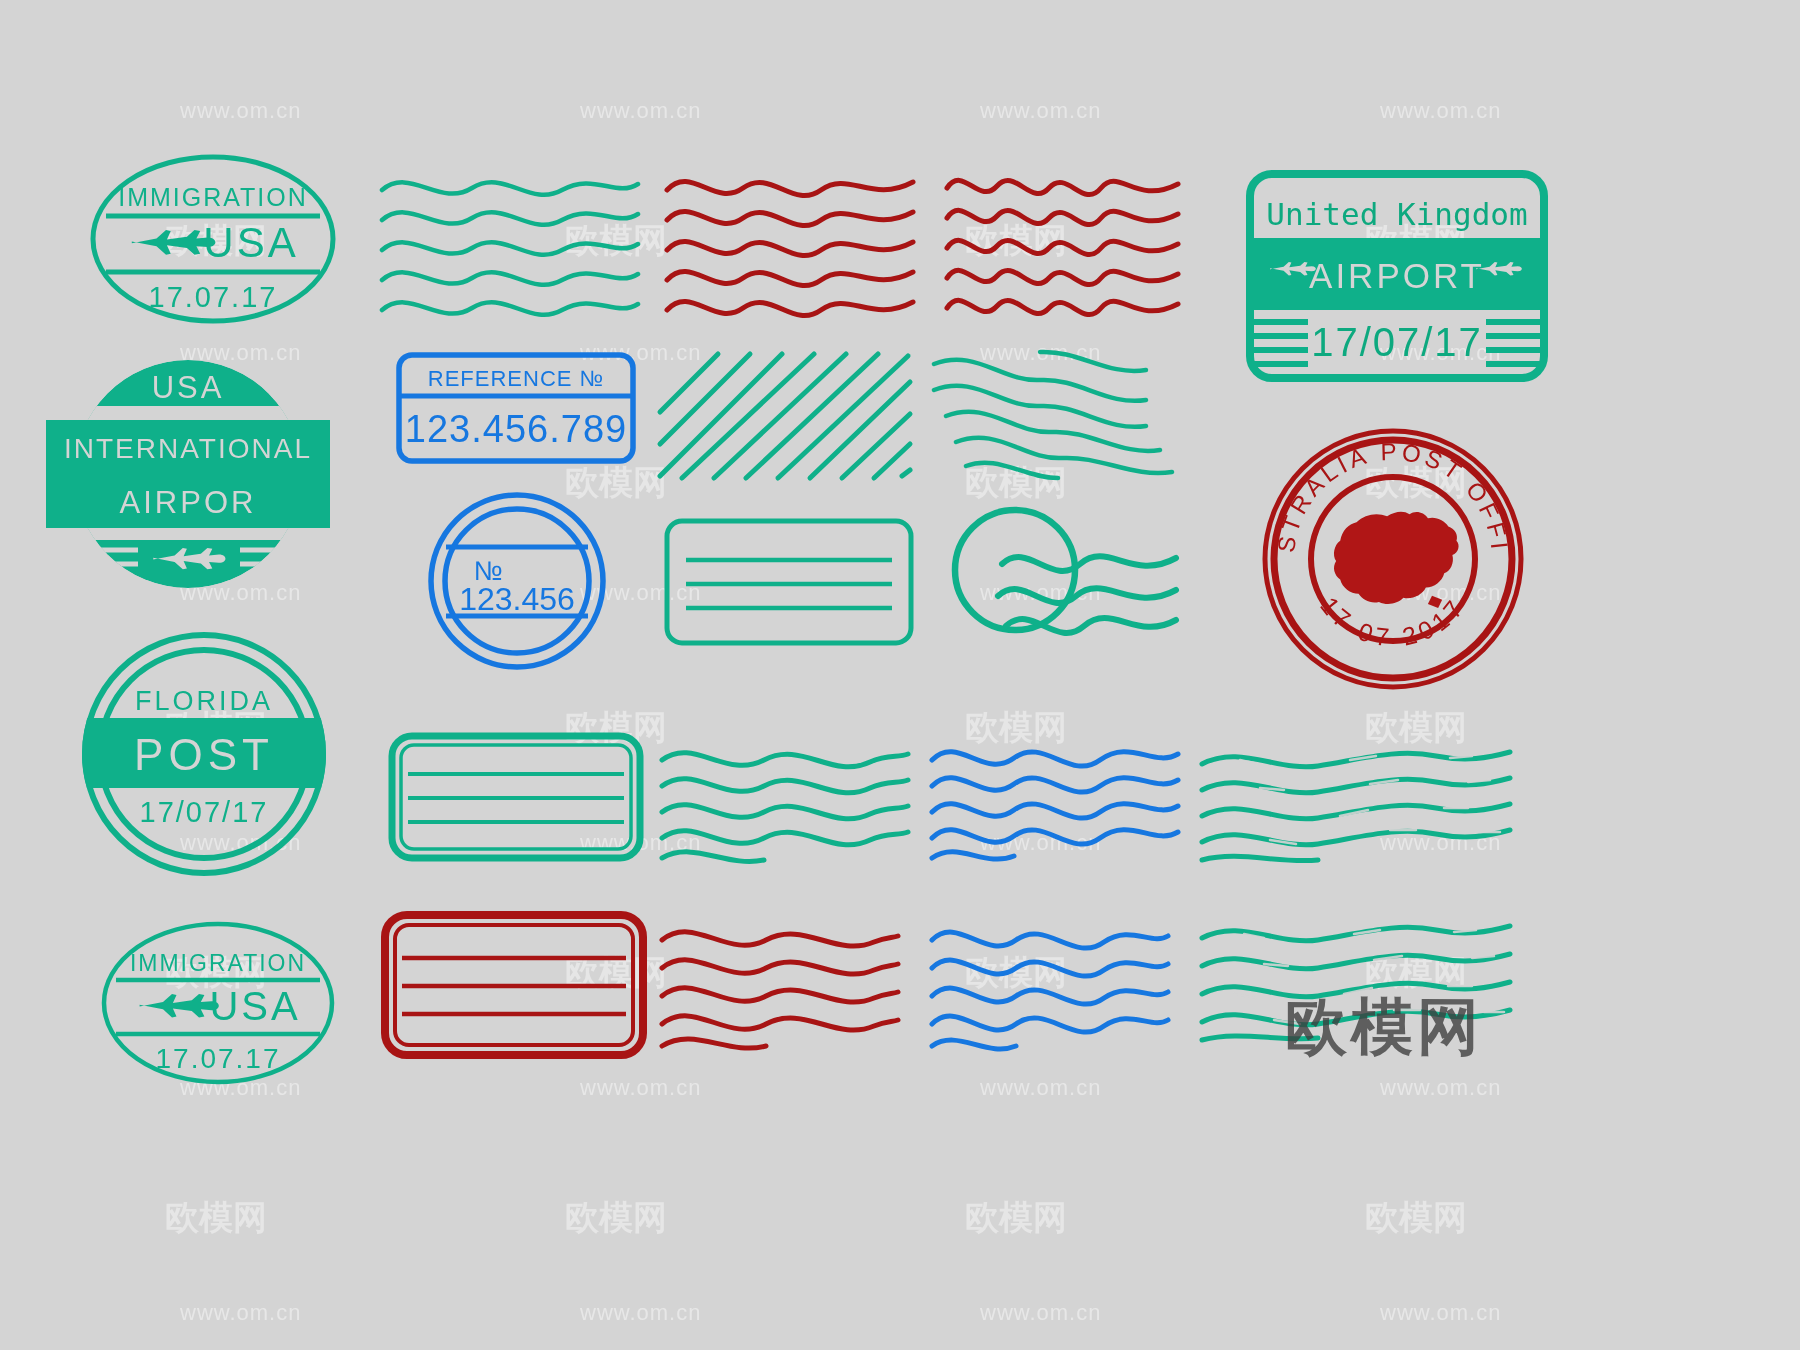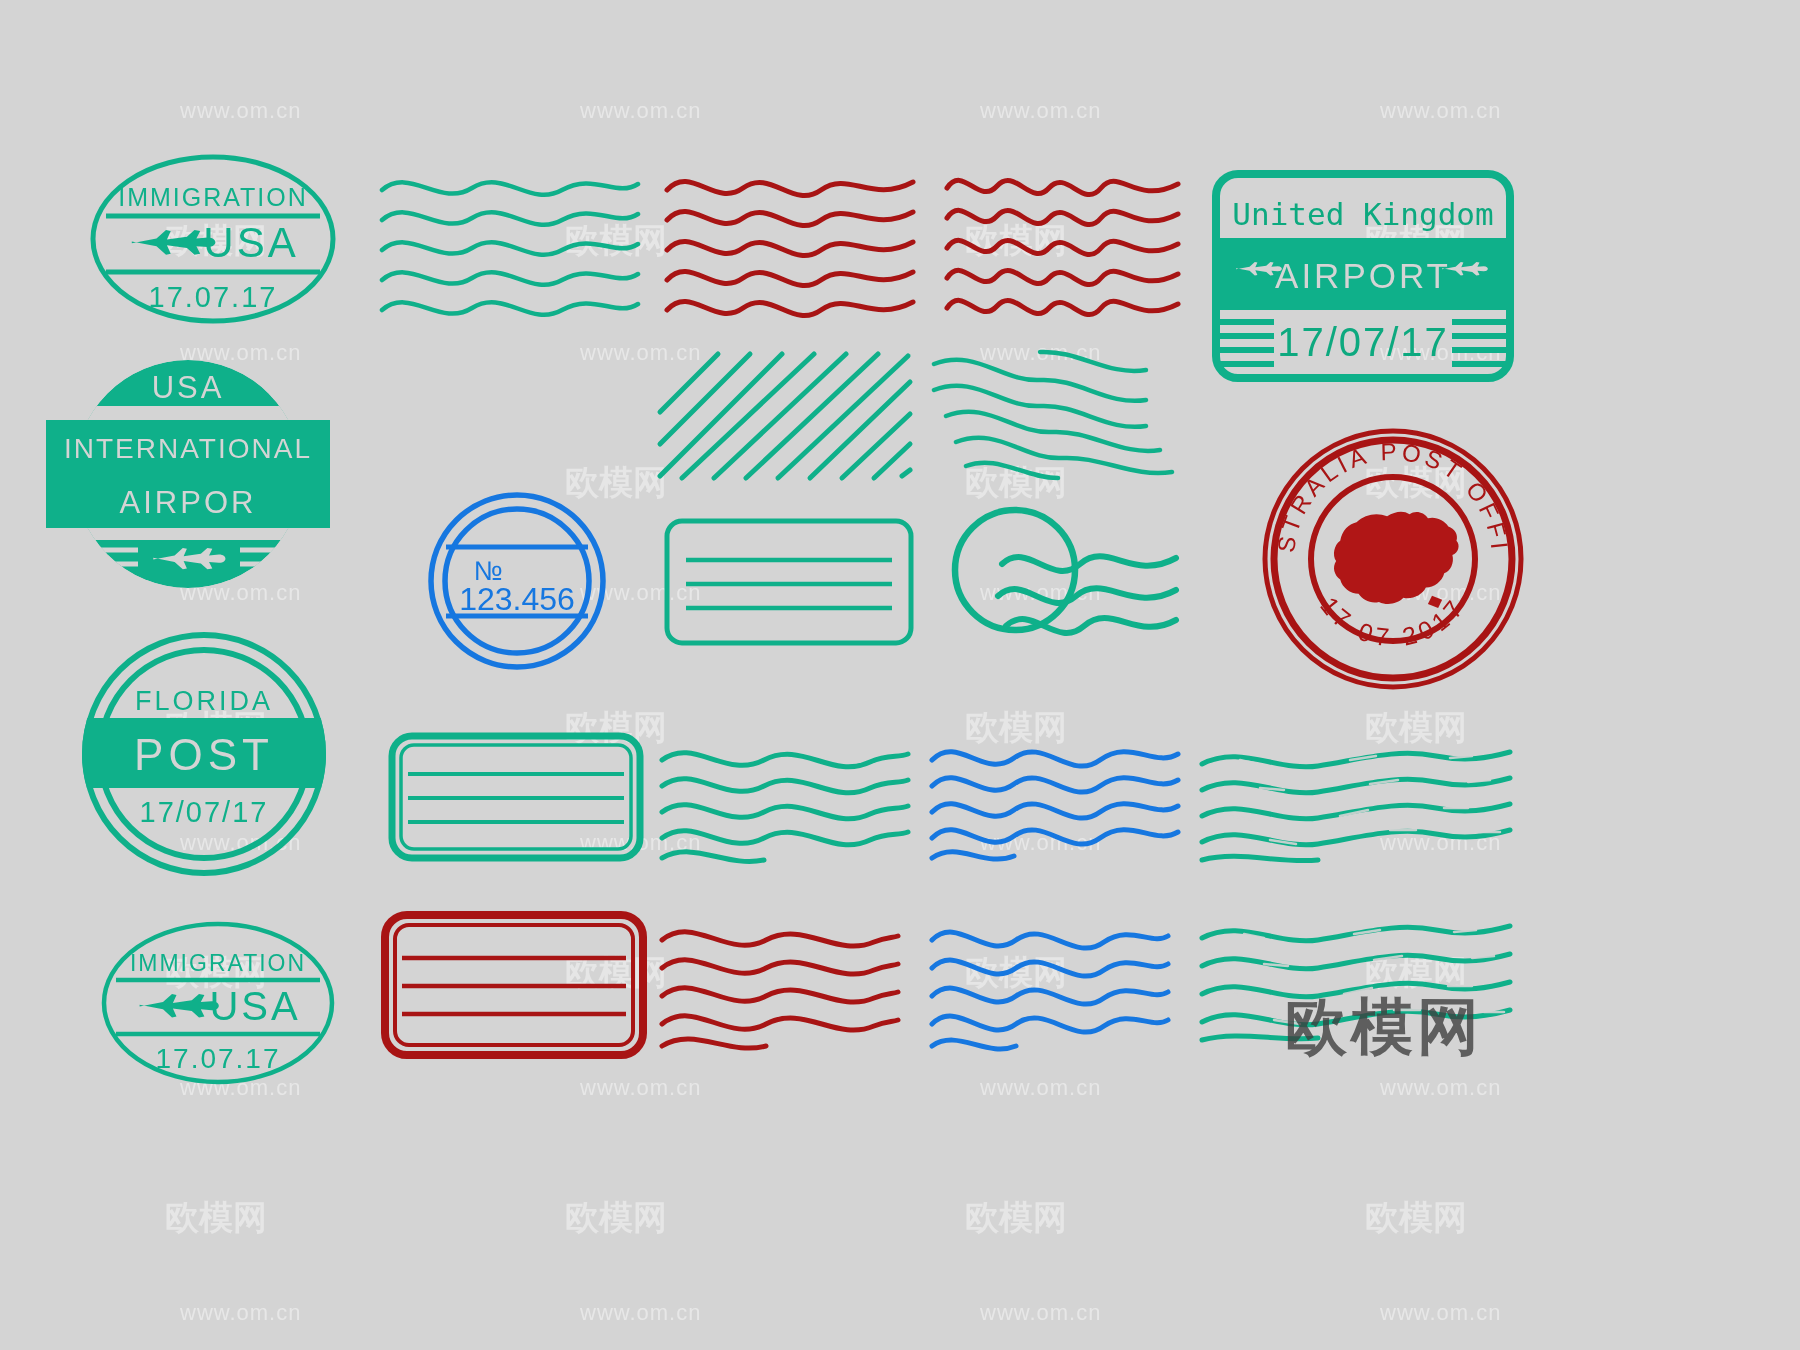--- a/index.html
+++ b/index.html
@@ -121,21 +121,21 @@
       <g fill="none" stroke="#a81414" stroke-width="5" stroke-linecap="round">
         <path d="M2 20 C18 -4 34 38 52 18 C70 -2 86 40 104 20 C122 0 138 42 156 20 C174 -2 190 38 233 16"></path>
         <path d="M2 50 C18 26 34 68 52 48 C70 28 86 70 104 50 C122 30 138 72 156 50 C174 28 190 68 233 46"></path>
         <path d="M2 80 C18 56 34 98 52 78 C70 58 86 100 104 80 C122 60 138 102 156 80 C174 58 190 98 233 76"></path>
         <path d="M2 110 C18 86 34 128 52 108 C70 88 86 130 104 110 C122 90 138 132 156 110 C174 88 190 128 233 106"></path>
         <path d="M2 140 C18 116 34 158 52 138 C70 118 86 160 104 140 C122 120 138 162 156 140 C174 118 190 158 233 136"></path>
       </g>
     </svg>
   </div>
 
-  <div class="stamp" style="left:1212px;top:170px;">
+  <div class="stamp" style="left:1246px;top:170px;">
     <svg width="302" height="212" viewBox="0 0 302 212">
       <rect x="4" y="4" width="294" height="204" rx="22" ry="22" fill="none" stroke="#0fb08a" stroke-width="8"></rect>
       <rect x="8" y="68" width="286" height="72" fill="#0fb08a"></rect>
       <text x="151" y="55" text-anchor="middle" fill="#0da97f" font-family="DejaVu Sans Mono, monospace" font-size="31">United Kingdom</text>
       <g fill="#d4d4d4" transform="translate(22,92) scale(0.52)">
         <path d="M4 14 L30 9 L40 0 L45 1 L41 10 L62 7 L70 0 L76 1 L72 9 L84 8 C90 8 92 11 92 13 C92 15 90 18 84 18 L72 17 L76 25 L70 26 L62 19 L41 16 L45 25 L40 26 L30 17 L4 12 Z"></path>
       </g>
       <g fill="#d4d4d4" transform="translate(228,92) scale(0.52)">
         <path d="M4 14 L30 9 L40 0 L45 1 L41 10 L62 7 L70 0 L76 1 L72 9 L84 8 C90 8 92 11 92 13 C92 15 90 18 84 18 L72 17 L76 25 L70 26 L62 19 L41 16 L45 25 L40 26 L30 17 L4 12 Z"></path>
       </g>
@@ -177,20 +177,28 @@
           <line x1="188" y1="192" x2="252" y2="192"></line>
           <line x1="188" y1="206" x2="252" y2="206"></line>
         </g>
       </g>
       <rect x="-6" y="62" width="284" height="108" fill="#0fb08a"></rect>
       <text x="136" y="100" text-anchor="middle" fill="#d4d4d4" font-family="Liberation Sans, sans-serif" font-size="28" letter-spacing="2">INTERNATIONAL</text>
       <text x="136" y="155" text-anchor="middle" fill="#d4d4d4" font-family="Liberation Sans, sans-serif" font-size="31" letter-spacing="3">AIRPOR</text>
     </svg>
   </div>
 
+  <div class="stamp" style="left:396px;top:352px;">
+    <svg width="240" height="112" viewBox="0 0 240 112">
+      <rect x="3" y="3" width="234" height="106" rx="13" ry="13" fill="none" stroke="#1677e0" stroke-width="5.5"></rect>
+      <line x1="5" y1="44" x2="235" y2="44" stroke="#1677e0" stroke-width="5"></line>
+      <text x="120" y="34" text-anchor="middle" fill="#1677e0" font-family="Liberation Sans, sans-serif" font-size="22" letter-spacing="1">REFERENCE №</text>
+      <text x="120" y="90" text-anchor="middle" fill="#1677e0" font-family="Liberation Sans, sans-serif" font-size="38" letter-spacing="1">123.456.789</text>
+    </svg>
+  </div>
 
   <div class="stamp" style="left:660px;top:352px;">
     <svg width="250" height="128" viewBox="0 0 250 128">
       <g stroke="#0fb08a" stroke-width="5" stroke-linecap="round">
         <line x1="0" y1="60" x2="58" y2="2"></line>
         <line x1="0" y1="92" x2="90" y2="2"></line>
         <line x1="0" y1="124" x2="122" y2="2"></line>
         <line x1="22" y1="126" x2="154" y2="2"></line>
         <line x1="54" y1="126" x2="186" y2="2"></line>
         <line x1="86" y1="126" x2="218" y2="2"></line>

